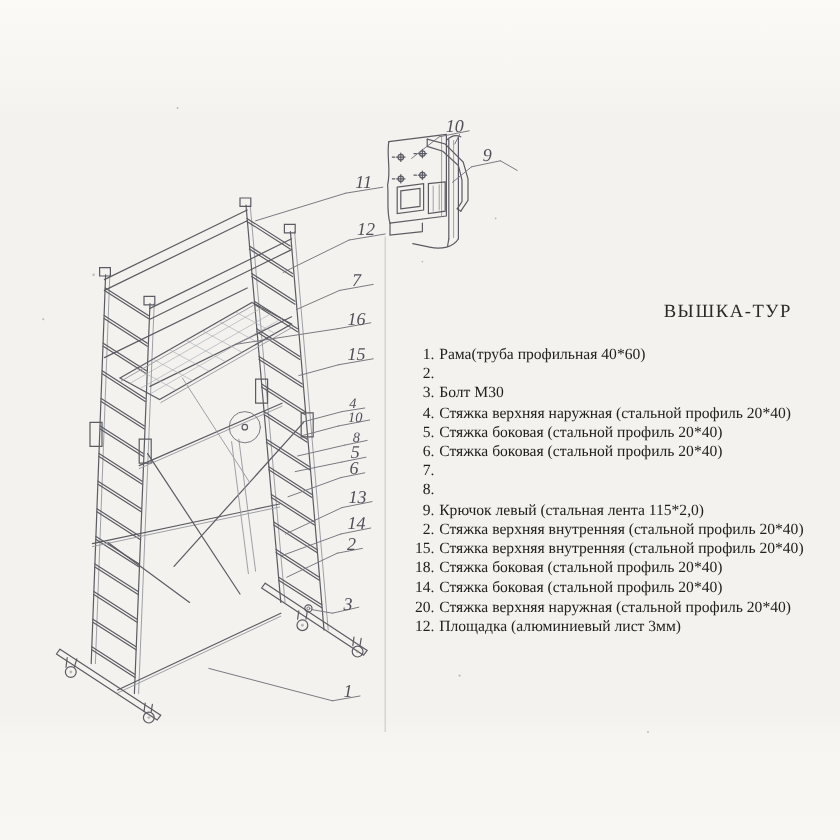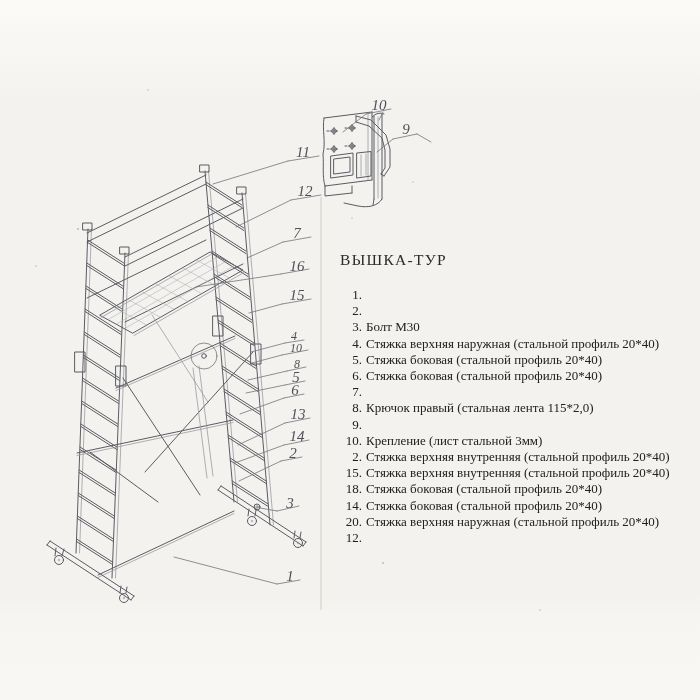--- a/index.html
+++ b/index.html
@@ -8,21 +8,21 @@
         font-family:"Liberation Serif",serif;}
   .art{position:absolute;left:0;top:0;}
   .ink{stroke:#5b5b63;stroke-width:1;fill:none;stroke-linecap:round;}
   .ink2{stroke:#9a9ca3;stroke-width:.8;fill:none;stroke-linecap:round;}
   .thin{stroke:#74747c;stroke-width:.8;fill:none;stroke-linecap:round;}
   .hatch{stroke:#aaacb2;stroke-width:.55;fill:none;}
   .faint{stroke:#c7c3b9;stroke-width:.8;fill:none;}
   .speck{fill:#8a8a86;opacity:.55;}
   text.co{font:italic 15px "Liberation Serif",serif;fill:#50505a;text-anchor:middle;}
   text.co.sm{font-size:12px;}
-  .page-title{position:absolute;left:340px;top:251px;width:320px;text-align:left;
+  .page-title{position:absolute;left:340px;top:251px;width:320px;text-align:right;
               font-size:15.5px;letter-spacing:1.3px;color:#2c2a28;white-space:nowrap;}
   .parts{position:absolute;left:338px;top:287px;width:360px;font-size:13px;line-height:16.2px;color:#232120;}
   .parts .row{display:flex;white-space:nowrap;}
   .parts .num{width:24px;text-align:right;margin-right:4px;flex:0 0 auto;}
 </style>
 </head>
 <body>
 
 <div class="page">
 
@@ -214,20 +214,21 @@
       <circle class="speck" cx="540" cy="610" r="0.8"></circle>
       <circle class="speck" cx="352" cy="218" r="0.7"></circle>
     </g>
   </svg>
 
   <div class="page-title">ВЫШКА-ТУР</div>
 
   <div class="parts">
     <div class="row">
         <span class="num">1.</span>
+        <span>Рама(труба профильная 40*60)</span>
       </div>
     <div class="row">
         <span class="num">2.</span>
       </div>
     <div class="row">
         <span class="num">3.</span>
         <span>Болт М30</span>
       </div>
     <div class="row">
         <span class="num">4.</span>
@@ -239,28 +240,24 @@
       </div>
     <div class="row">
         <span class="num">6.</span>
         <span>Стяжка боковая (стальной профиль 20*40)</span>
       </div>
     <div class="row">
         <span class="num">7.</span>
       </div>
     <div class="row">
         <span class="num">8.</span>
-        <span>Крючок правый (стальная лента 115*2,0)</span>
       </div>
     <div class="row">
         <span class="num">9.</span>
-      </div>
-    <div class="row">
-        <span class="num">10.</span>
-        <span>Крепление (лист стальной 3мм)</span>
+        <span>Крючок левый (стальная лента 115*2,0)</span>
       </div>
     <div class="row">
         <span class="num">2.</span>
         <span>Стяжка верхняя внутренняя (стальной профиль 20*40)</span>
       </div>
     <div class="row">
         <span class="num">15.</span>
         <span>Стяжка верхняя внутренняя (стальной профиль 20*40)</span>
       </div>
     <div class="row">
@@ -270,16 +267,17 @@
     <div class="row">
         <span class="num">14.</span>
         <span>Стяжка боковая (стальной профиль 20*40)</span>
       </div>
     <div class="row">
         <span class="num">20.</span>
         <span>Стяжка верхняя наружная (стальной профиль 20*40)</span>
       </div>
     <div class="row">
         <span class="num">12.</span>
+        <span>Площадка (алюминиевый лист 3мм)</span>
       </div>
   </div>
 
 </div>
 
 </body></html>

